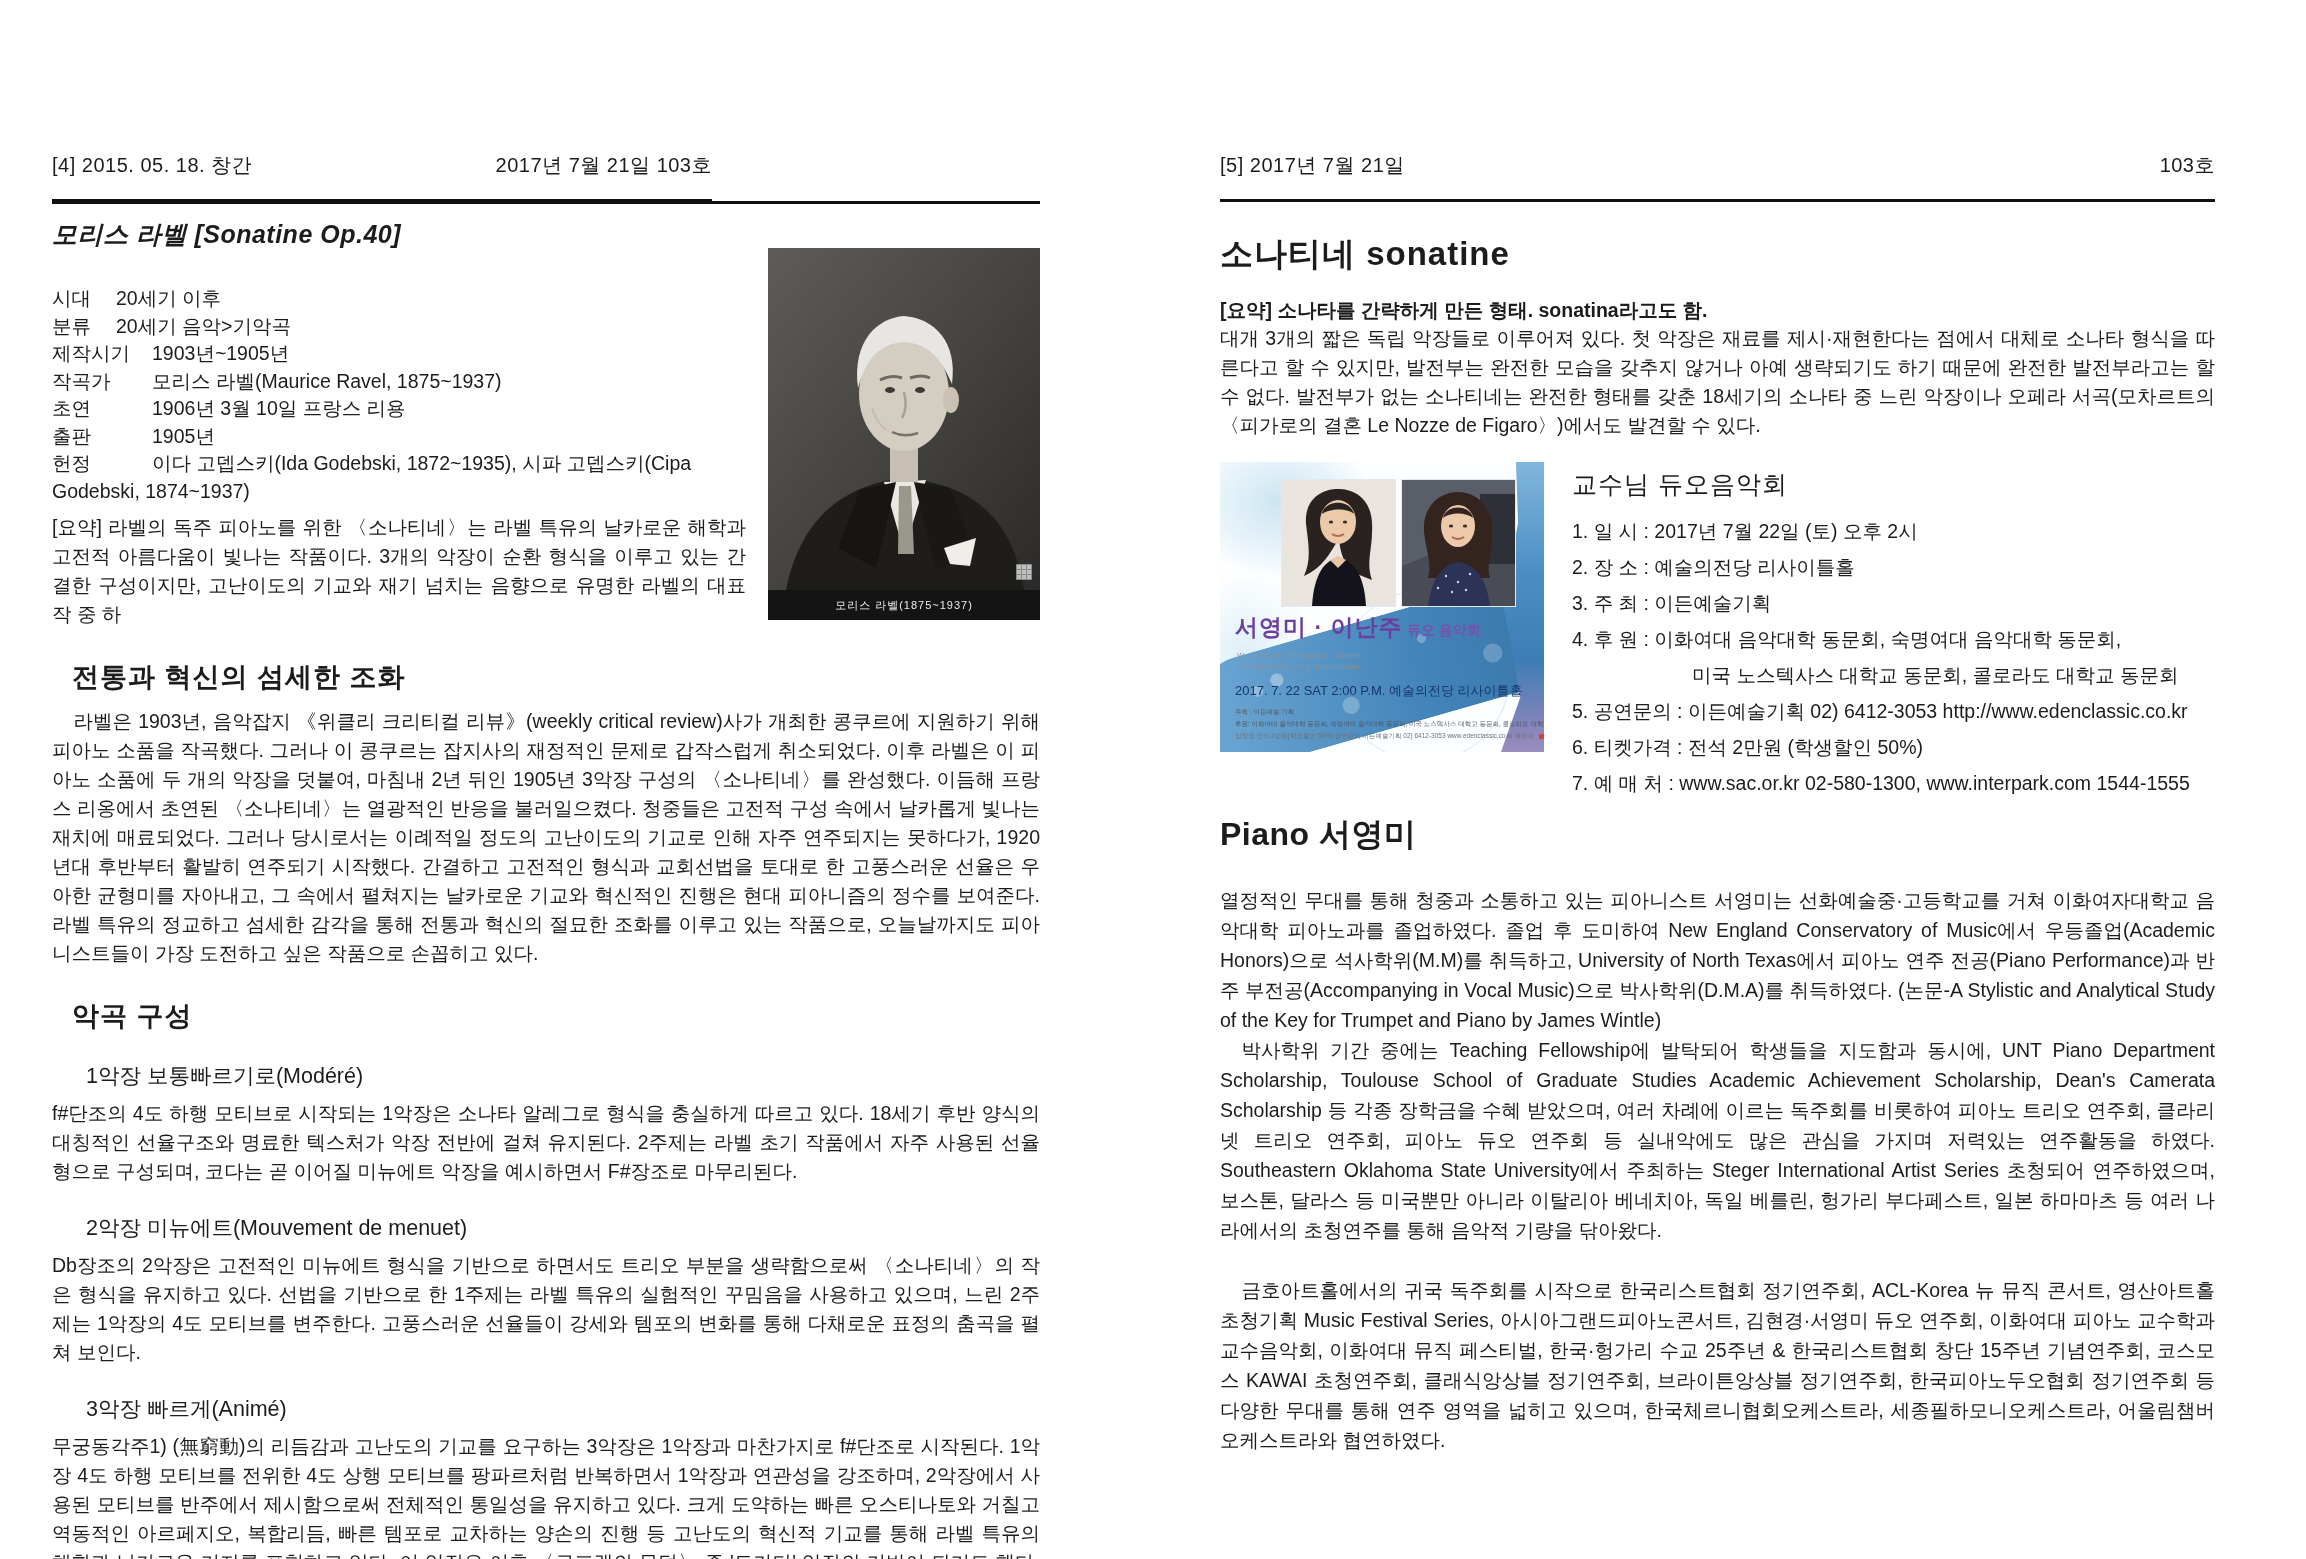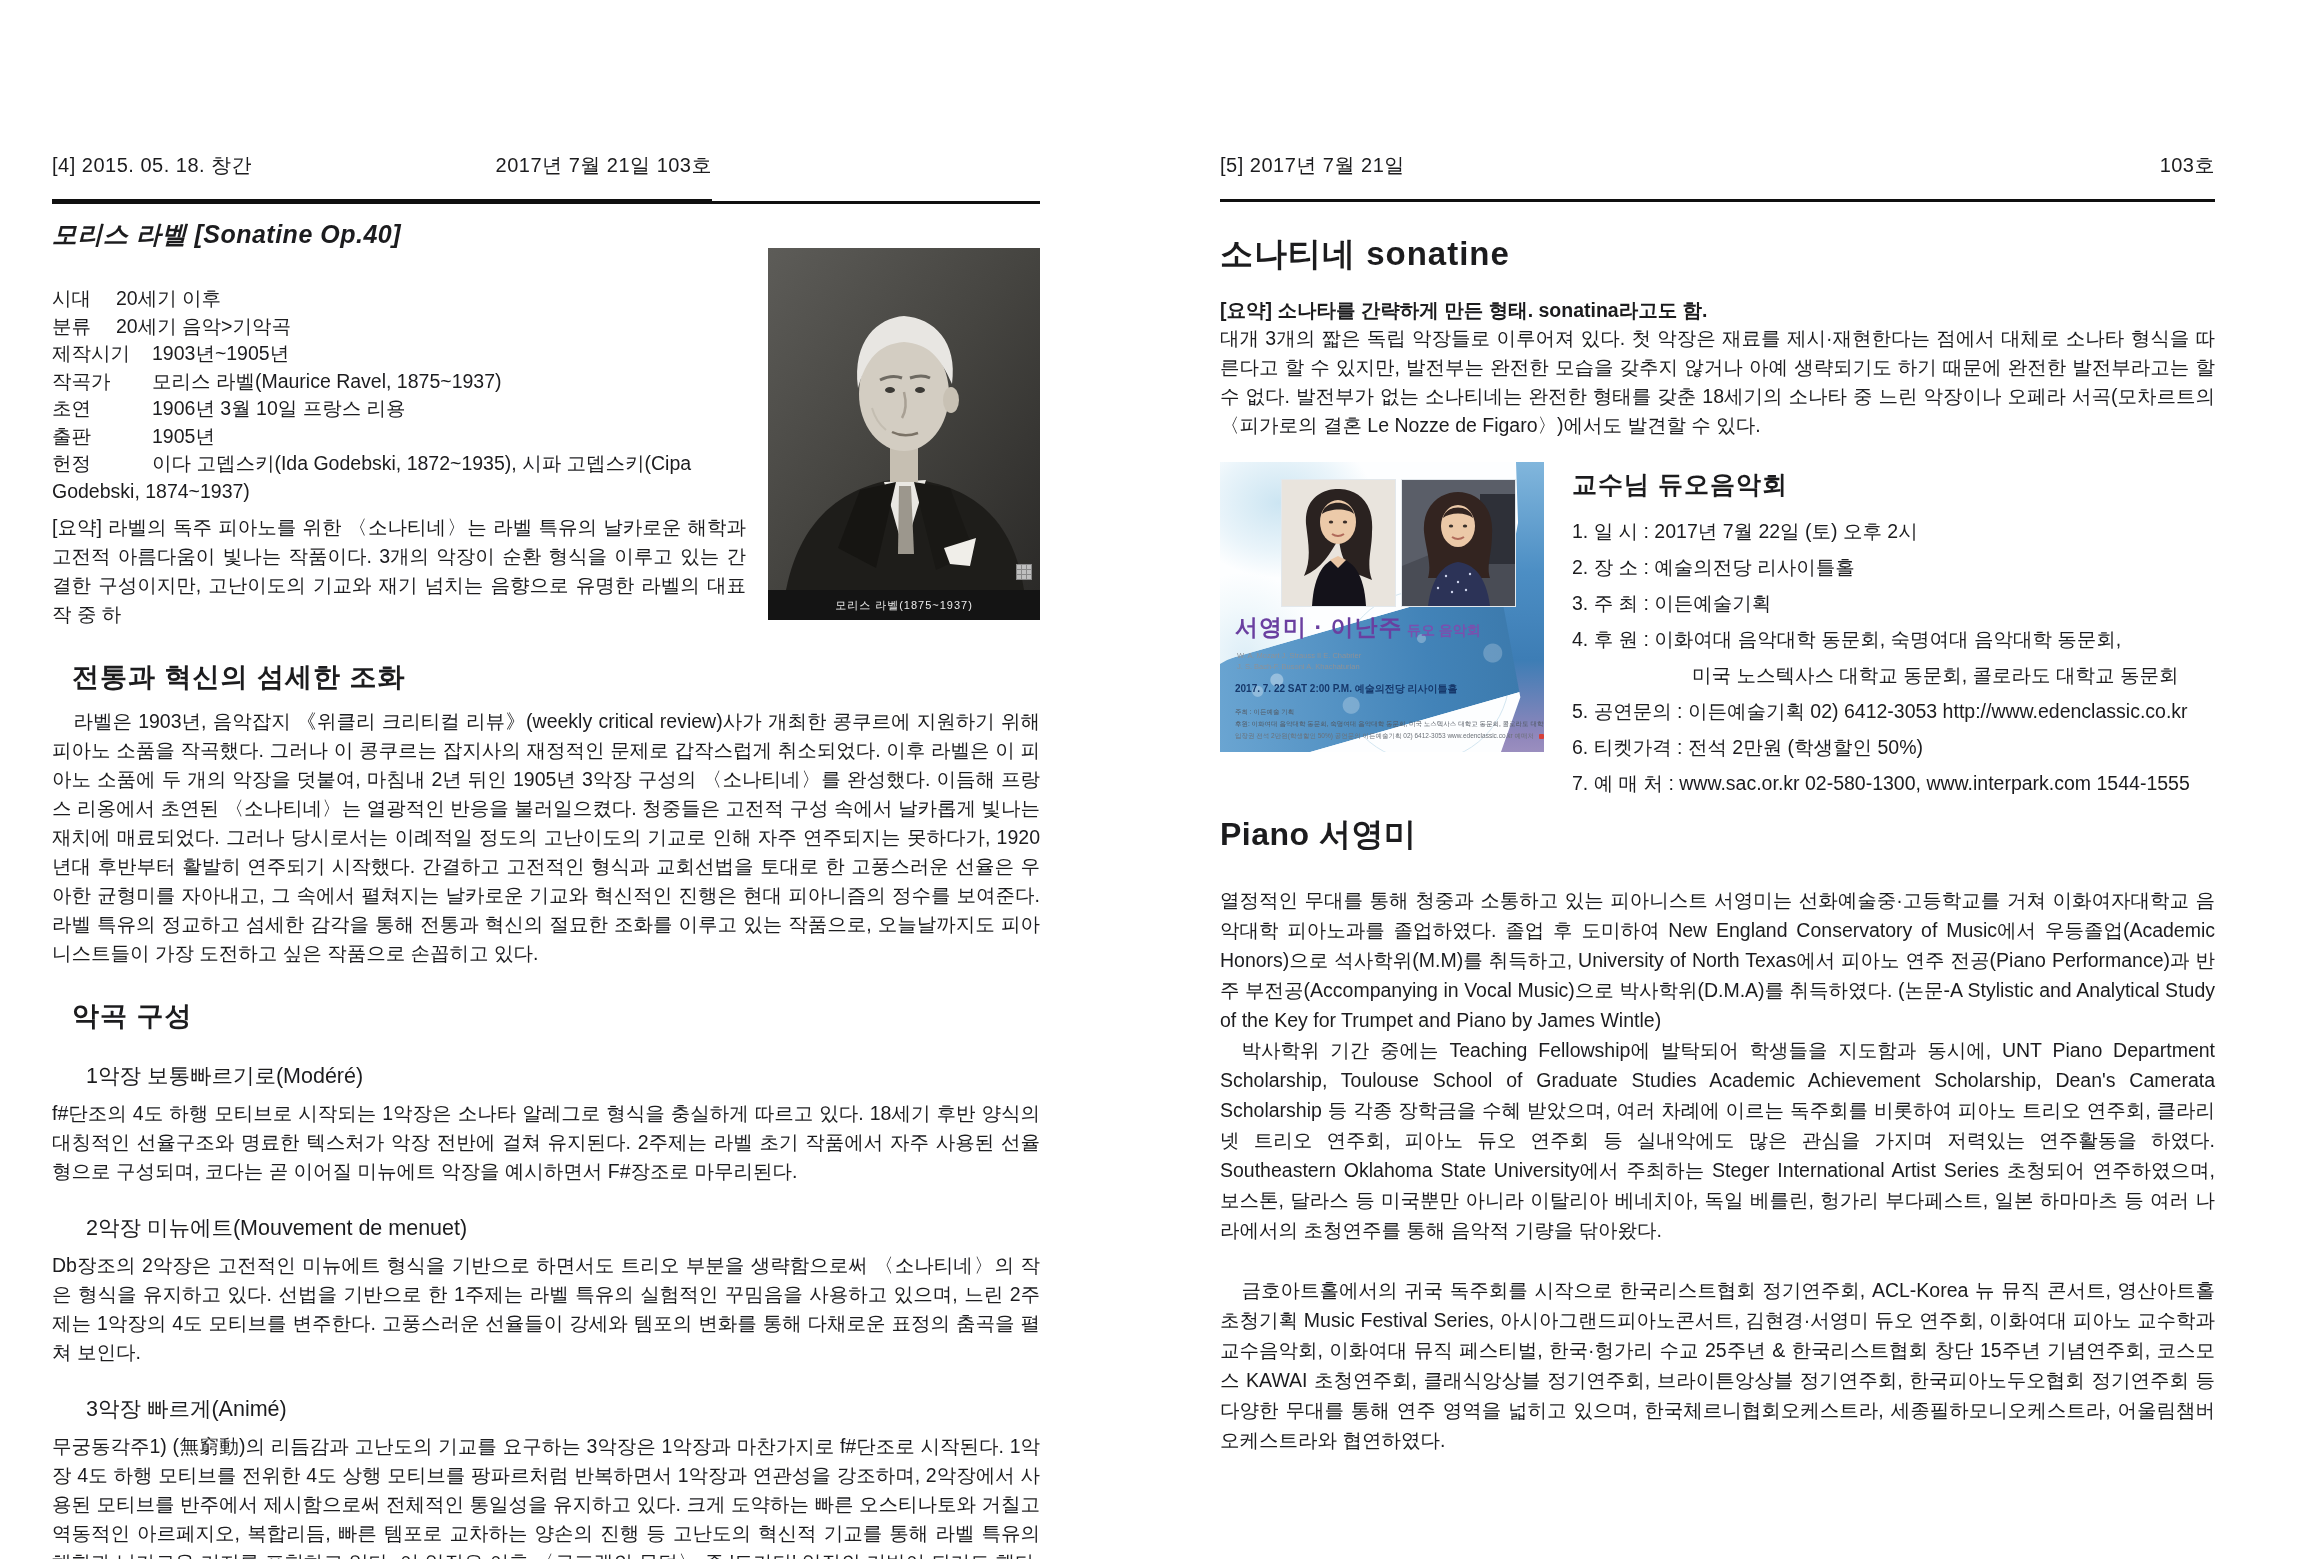--- a/index.html
+++ b/index.html
@@ -40,21 +40,21 @@
     display:flex;align-items:center;justify-content:center;letter-spacing:1px;}
   .watermark{position:absolute;right:8px;bottom:40px;width:16px;height:16px;background:#d9d9d9;
     background-image:linear-gradient(#9a9a9a 1px,transparent 1px),linear-gradient(90deg,#9a9a9a 1px,transparent 1px);
     background-size:5px 5px;opacity:.85;}
 
   
   h1.right-title{font-size:33px;font-weight:700;margin:30px 0 0 0;letter-spacing:1px;}
   .bold-summary{font-weight:700;font-size:19.5px;margin:20px 0 0 0;}
   .concert{display:flex;gap:28px;margin-top:22px;}
   .concert-details{padding-top:6px;}
-  .concert-title{font-size:25px;font-weight:700;margin:0 0 12px 0;letter-spacing:1px;}
+  .concert-title{font-size:25px;font-weight:400;margin:0 0 12px 0;letter-spacing:1px;}
   .concert-item{font-size:19.5px;line-height:36px;white-space:nowrap;}
   .concert-item.indent{padding-left:120px;}
   .pianist-heading{font-size:32px;font-weight:700;margin:12px 0 28px 0;letter-spacing:.5px;}
   .bio{line-height:30px;}
   .gap{margin-top:30px;}
 
   
   .flyer{width:324px;height:290px;position:relative;overflow:hidden;background:#fdfeff;flex:0 0 auto;}
   .fl-blob{position:absolute;border-radius:50%;z-index:0;}
   .b1{left:-36px;top:-34px;width:190px;height:150px;background:radial-gradient(closest-side,#cce5f2,#e9f4fa 65%,rgba(255,255,255,0));}
@@ -76,21 +76,21 @@
     background:linear-gradient(180deg,#85b9de,#4c8ec4 38%,#3d7db5 66%,#8f86bb 90%,#a495c2);
     clip-path:polygon(34% 0,100% 0,100% 100%,0 100%,42% 78%,12% 48%,38% 22%);}
   .fl-photo{position:absolute;top:18px;width:113px;height:126px;z-index:2;box-shadow:0 0 0 1px #e3e8ec;}
   .ph1{left:62px;}
   .ph2{left:182px;}
   .fl-photo svg{display:block;}
   .fl-title{position:absolute;left:15px;top:150px;z-index:3;white-space:nowrap;}
   .fl-title .names{font-size:23px;font-weight:700;color:#6a3fa0;letter-spacing:1px;}
   .fl-title .suffix{font-size:14px;font-weight:700;color:#7b4fae;}
   .fl-composers{position:absolute;left:17px;top:188px;font-size:7.5px;color:#8d9298;line-height:11px;z-index:3;}
-  .fl-date{position:absolute;left:15px;top:220px;font-size:10px;font-weight:700;color:#16386b;z-index:3;white-space:nowrap;}
+  .fl-date{position:absolute;left:15px;top:220px;font-size:13px;font-weight:400;color:#16386b;z-index:3;white-space:nowrap;}
   .fl-tiny{position:absolute;left:15px;font-size:6.5px;color:#515760;z-index:3;white-space:nowrap;}
   .t1{top:246px;}
   .t2{top:258px;}
   .t3{top:270px;color:#6b7077;}
   .vendor-dot{display:inline-block;width:5px;height:5px;border-radius:1px;margin-left:3px;vertical-align:middle;}
   .vd-red{background:#d6403a;}
 </style>
 </head>
 <body>
 

